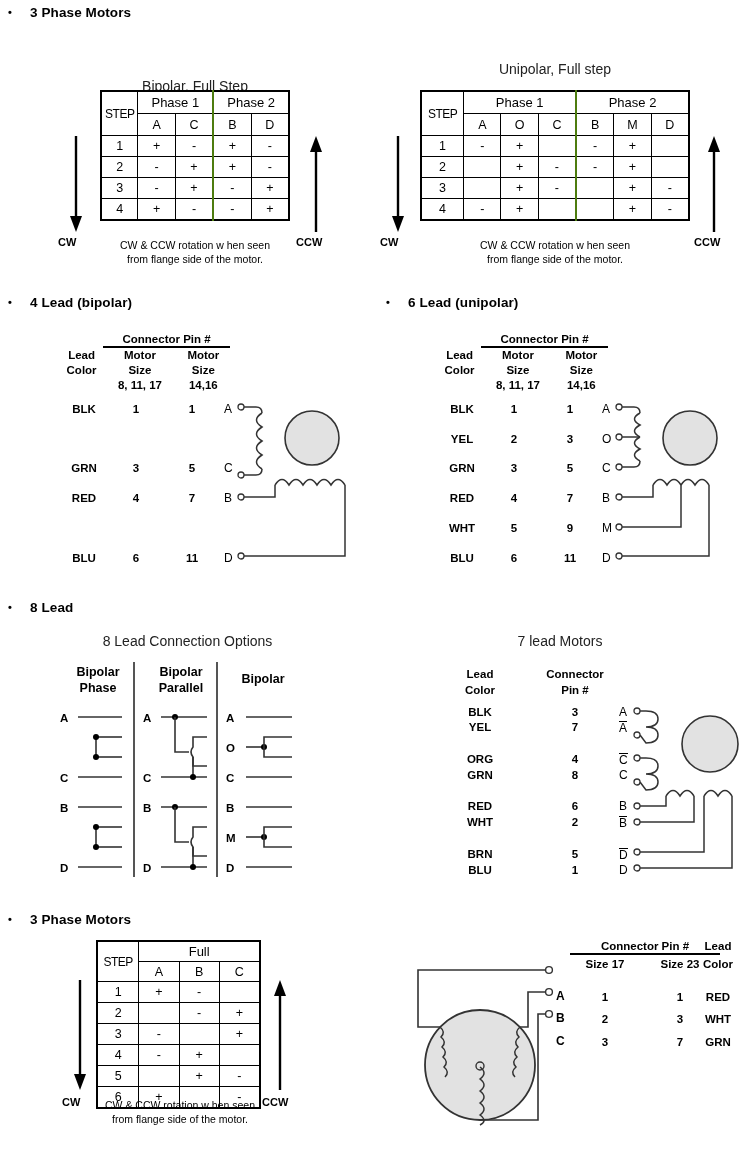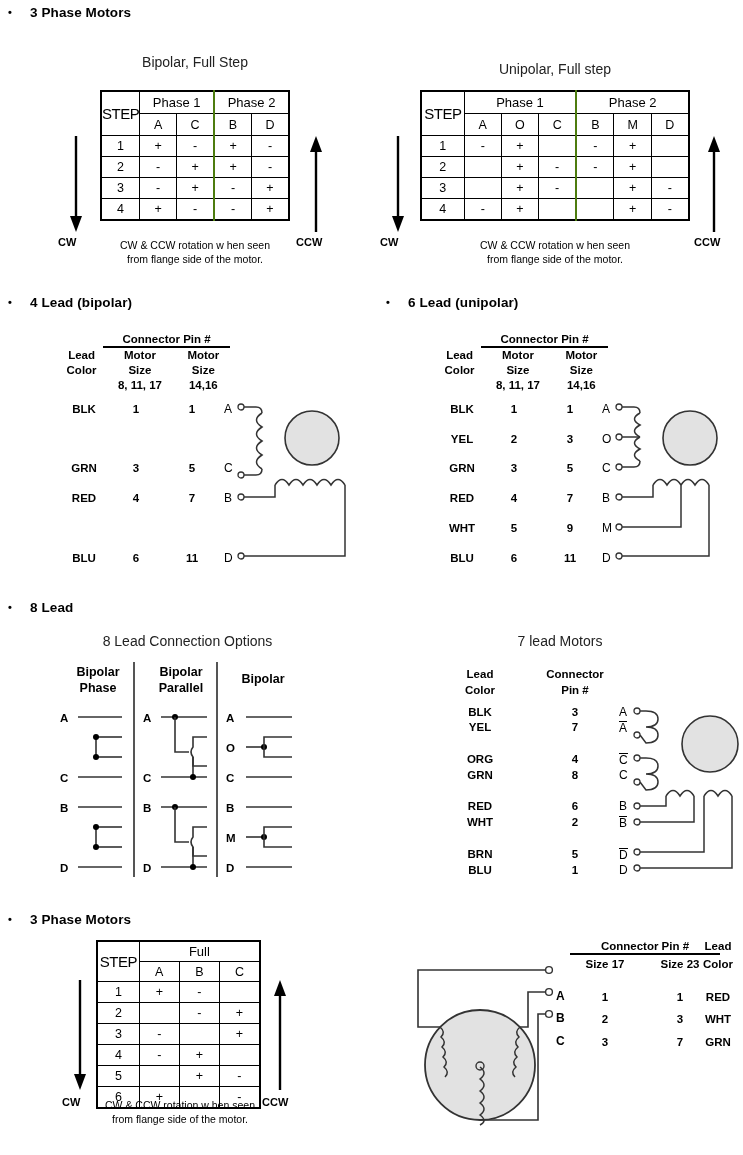--- a/index.html
+++ b/index.html
@@ -6,21 +6,21 @@
   body{width:743px;height:1155px;position:relative;
        font-family:"Liberation Sans",sans-serif;color:#000;overflow:hidden;}
   .abs{position:absolute;}
   .bullet{font-weight:bold;font-size:13.5px;letter-spacing:.1px;}
   .bullet .dot{position:absolute;left:-22px;top:1px;font-size:11px;}
   .sect-title{font-size:14px;color:#222;font-weight:normal;text-align:center;}
   
   table.steps{border-collapse:collapse;border:2px solid #000;background:#fff;}
   table.steps td,table.steps th{border:1px solid #000;text-align:center;
       font-size:12.5px;font-weight:normal;padding:0;}
-  table.steps .stepcell{font-size:15px;letter-spacing:-0.5px;border-radius:17px;}
+  table.steps .stepcell{font-size:12px;letter-spacing:-0.5px;border-radius:17px;}
   table.steps .phhead{font-size:13px;border-bottom:1px solid #000;}
   table.steps .sub{font-size:12.5px;}
   table.steps .thick-l{border-left:2px solid #4d7c0f;}
   .sign{font-size:14px;font-weight:bold;line-height:1;}
   .note{font-size:10.5px;text-align:center;line-height:1.35;color:#000;}
   .cwlab{font-weight:bold;font-size:11px;}
   
   .ltab{font-size:11.5px;font-weight:bold;border-collapse:collapse;}
   .ltab td{text-align:center;padding:0;font-weight:bold;}
   .hdr-rule{border-bottom:2px solid #000;}
@@ -30,21 +30,21 @@
   .divider{background:#555;width:2px;}
 </style>
 </head>
 <body>
 
 <div class="abs bullet" style="left:30px;top:5px;">
   <span class="dot">•</span>
   <span>3 Phase Motors</span>
 </div>
 
-<div class="abs sect-title" style="left:100px;top:54px;width:190px;">Bipolar, Full Step</div>
+<div class="abs sect-title" style="left:100px;top:78px;width:190px;">Bipolar, Full Step</div>
 
 <div class="abs" style="left:100px;top:90px;">
   <table class="steps" style="width:190px;">
     <tbody>
         <tr>
       <td class="stepcell" rowspan="2" style="width:36px;height:42px;">STEP</td>
       <td class="phhead" colspan="2" style="height:21px;">Phase 1</td>
       <td class="phhead thick-l" colspan="2">Phase 2</td>
     </tr>
     <tr>

